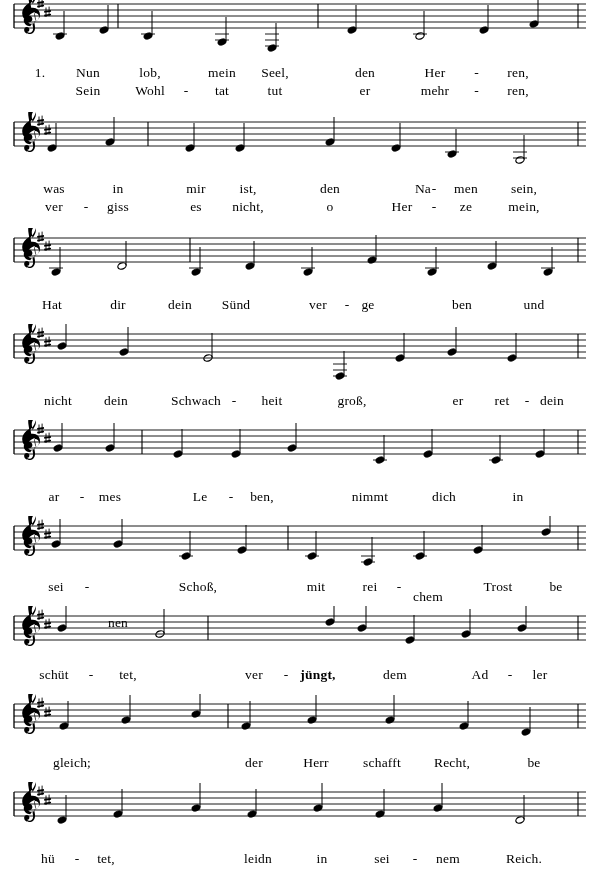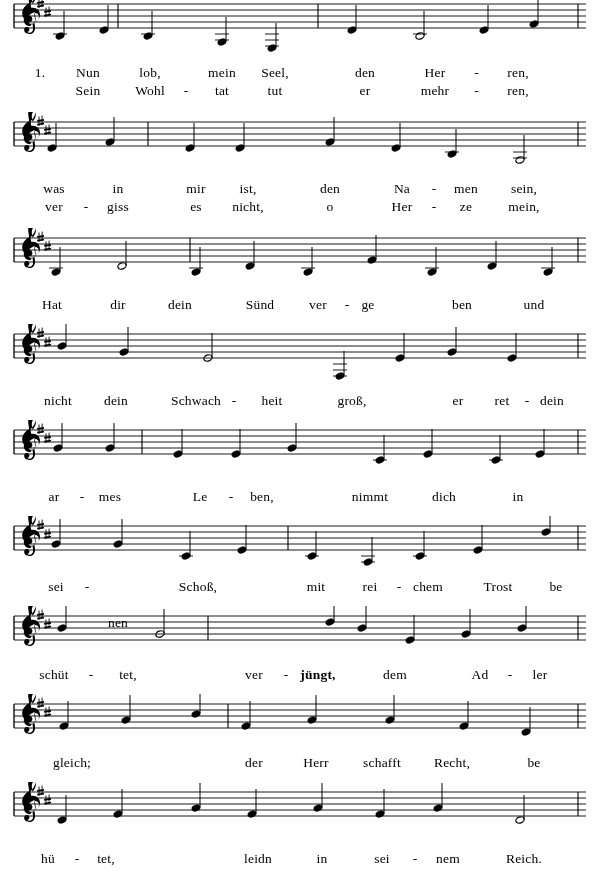--- a/index.html
+++ b/index.html
@@ -165,21 +165,21 @@
         <line x1="513" y1="40" x2="527" y2="40" stroke="#000" stroke-width="0.9"></line>
         <line x1="513" y1="46" x2="527" y2="46" stroke="#000" stroke-width="0.9"></line>
       </svg>
     </div>
     <div class="lyric-row" style="top: 180px;">
       <span class="syl" style="left: 54px;">was</span>
       <span class="syl" style="left: 118px;">in</span>
       <span class="syl" style="left: 196px;">mir</span>
       <span class="syl" style="left: 248px;">ist,</span>
       <span class="syl" style="left: 330px;">den</span>
-      <span class="syl" style="left: 402px; font-family: Liberation Serif, serif;">Na</span>
+      <span class="syl" style="left: 423px; font-family: Liberation Serif, serif;">Na</span>
       <span class="hyph" style="left: 434px;">-</span>
       <span class="syl" style="left: 466px;">men</span>
       <span class="syl" style="left: 524px;">sein,</span>
     </div>
     <div class="lyric-row" style="top: 198px;">
       <span class="syl" style="left: 54px;">ver</span>
       <span class="hyph" style="left: 86px;">-</span>
       <span class="syl" style="left: 118px;">giss</span>
       <span class="syl" style="left: 196px;">es</span>
       <span class="syl" style="left: 248px;">nicht,</span>
@@ -230,21 +230,21 @@
         <line x1="496" y1="37.4" x2="496" y2="13" stroke="#000" stroke-width="1"></line>
         <ellipse cx="548" cy="44" rx="4.3" ry="3" transform="rotate(-20 548 44)" fill="#000" stroke="#000" stroke-width="0.6"></ellipse>
         <line x1="552" y1="43.4" x2="552" y2="19" stroke="#000" stroke-width="1"></line>
         <line x1="541" y1="40" x2="555" y2="40" stroke="#000" stroke-width="0.9"></line>
       </svg>
     </div>
     <div class="lyric-row" style="top: 296px;">
       <span class="syl" style="left: 52px;">Hat</span>
       <span class="syl" style="left: 118px;">dir</span>
       <span class="syl" style="left: 180px;">dein</span>
-      <span class="syl" style="left: 260px;">Sünd</span>
+      <span class="syl" style="left: 236px;">Sünd</span>
       <span class="syl" style="left: 318px;">ver</span>
       <span class="hyph" style="left: 347px;">-</span>
       <span class="syl" style="left: 368px; text-align: right;">ge</span>
       <span class="syl" style="left: 462px;">ben</span>
       <span class="syl" style="left: 534px;">und</span>
     </div>
     <div class="system" style="top: 324px;">
       <svg width="600" height="110" class="staff-svg">
         <line x1="14" y1="10" x2="586" y2="10" stroke="#000" stroke-width="0.9"></line>
         <line x1="14" y1="16" x2="586" y2="16" stroke="#000" stroke-width="0.9"></line>
@@ -390,21 +390,21 @@
       </svg>
     </div>
     <div class="lyric-row" style="top: 578px;">
       <span class="syl" style="left: 56px;">sei</span>
       <span class="hyph" style="left: 87px;">-</span>
       <span class="syl" style="left: 118px; margin-top: 36px;">nen</span>
       <span class="syl" style="left: 198px;">Schoß,</span>
       <span class="syl" style="left: 316px;">mit</span>
       <span class="syl" style="left: 370px;">rei</span>
       <span class="hyph" style="left: 399px;">-</span>
-      <span class="syl" style="left: 428px;">chem</span>
+      <span class="syl" style="left: 428px; margin-top: 10px;">chem</span>
       <span class="syl" style="left: 498px;">Trost</span>
       <span class="syl" style="left: 556px;">be</span>
     </div>
     <div class="system" style="top: 606px;">
       <svg width="600" height="110" class="staff-svg">
         <line x1="14" y1="10" x2="586" y2="10" stroke="#000" stroke-width="0.9"></line>
         <line x1="14" y1="16" x2="586" y2="16" stroke="#000" stroke-width="0.9"></line>
         <line x1="14" y1="22" x2="586" y2="22" stroke="#000" stroke-width="0.9"></line>
         <line x1="14" y1="28" x2="586" y2="28" stroke="#000" stroke-width="0.9"></line>
         <line x1="14" y1="34" x2="586" y2="34" stroke="#000" stroke-width="0.9"></line>

